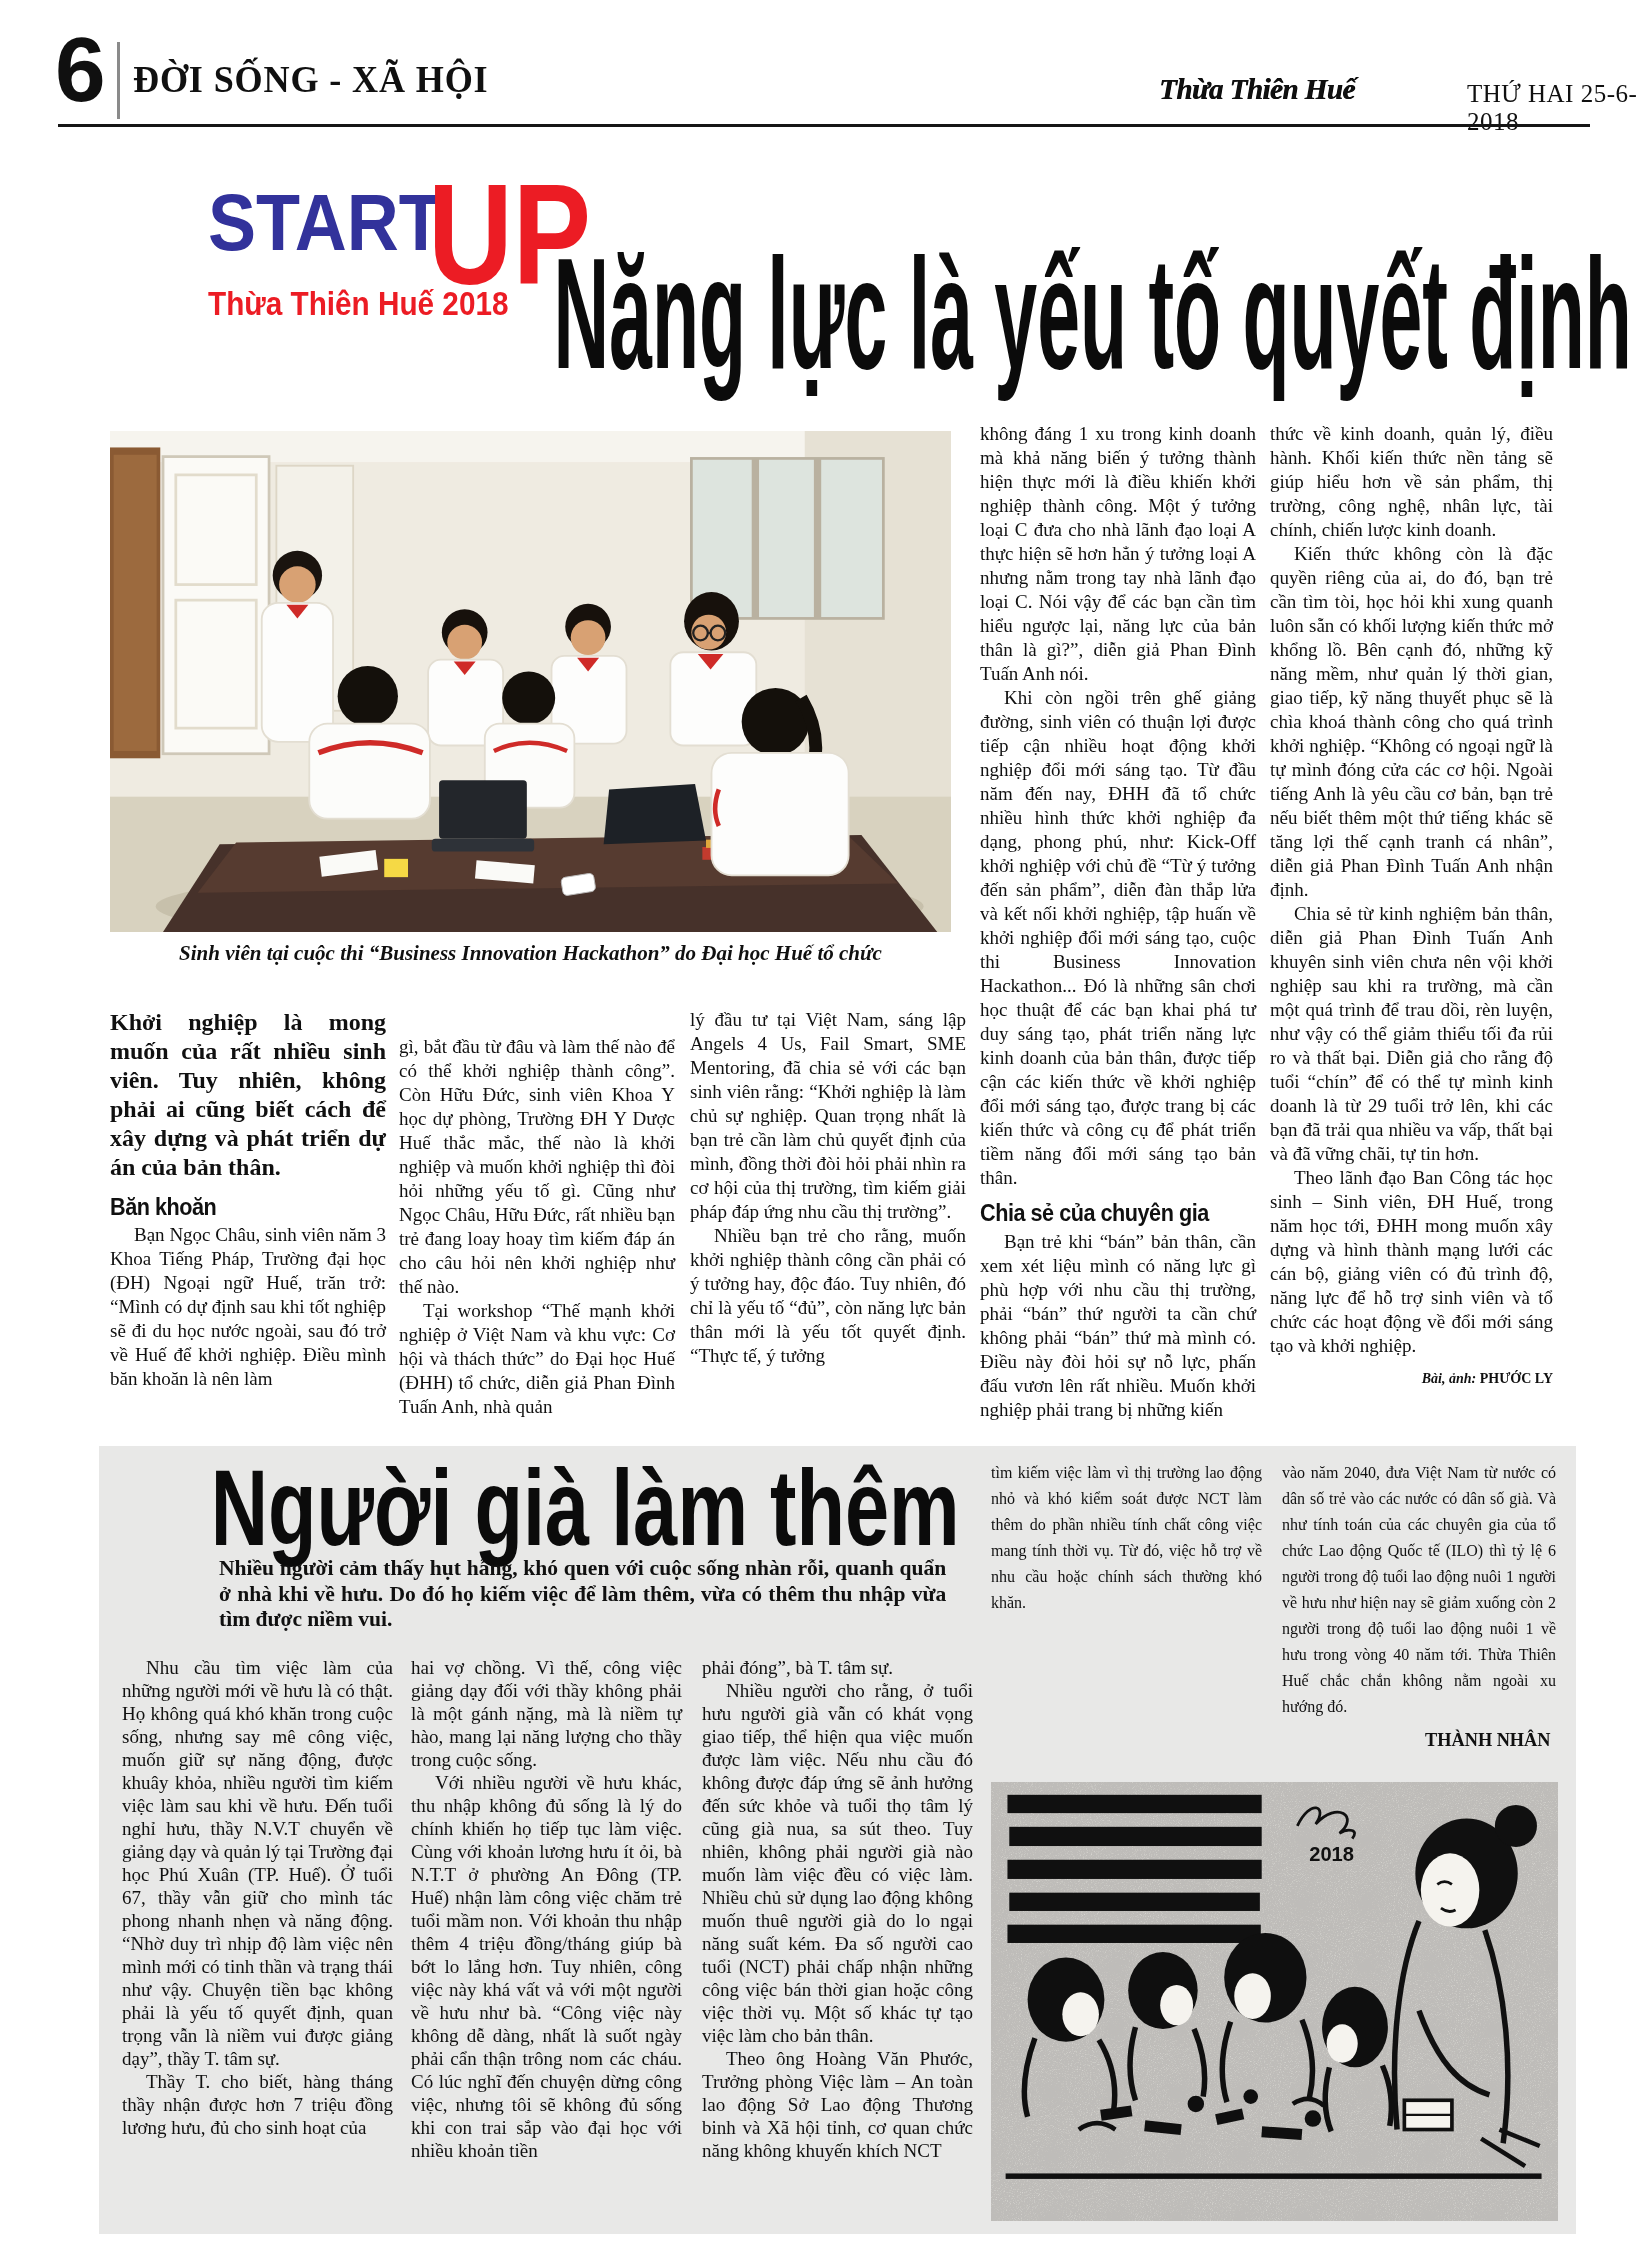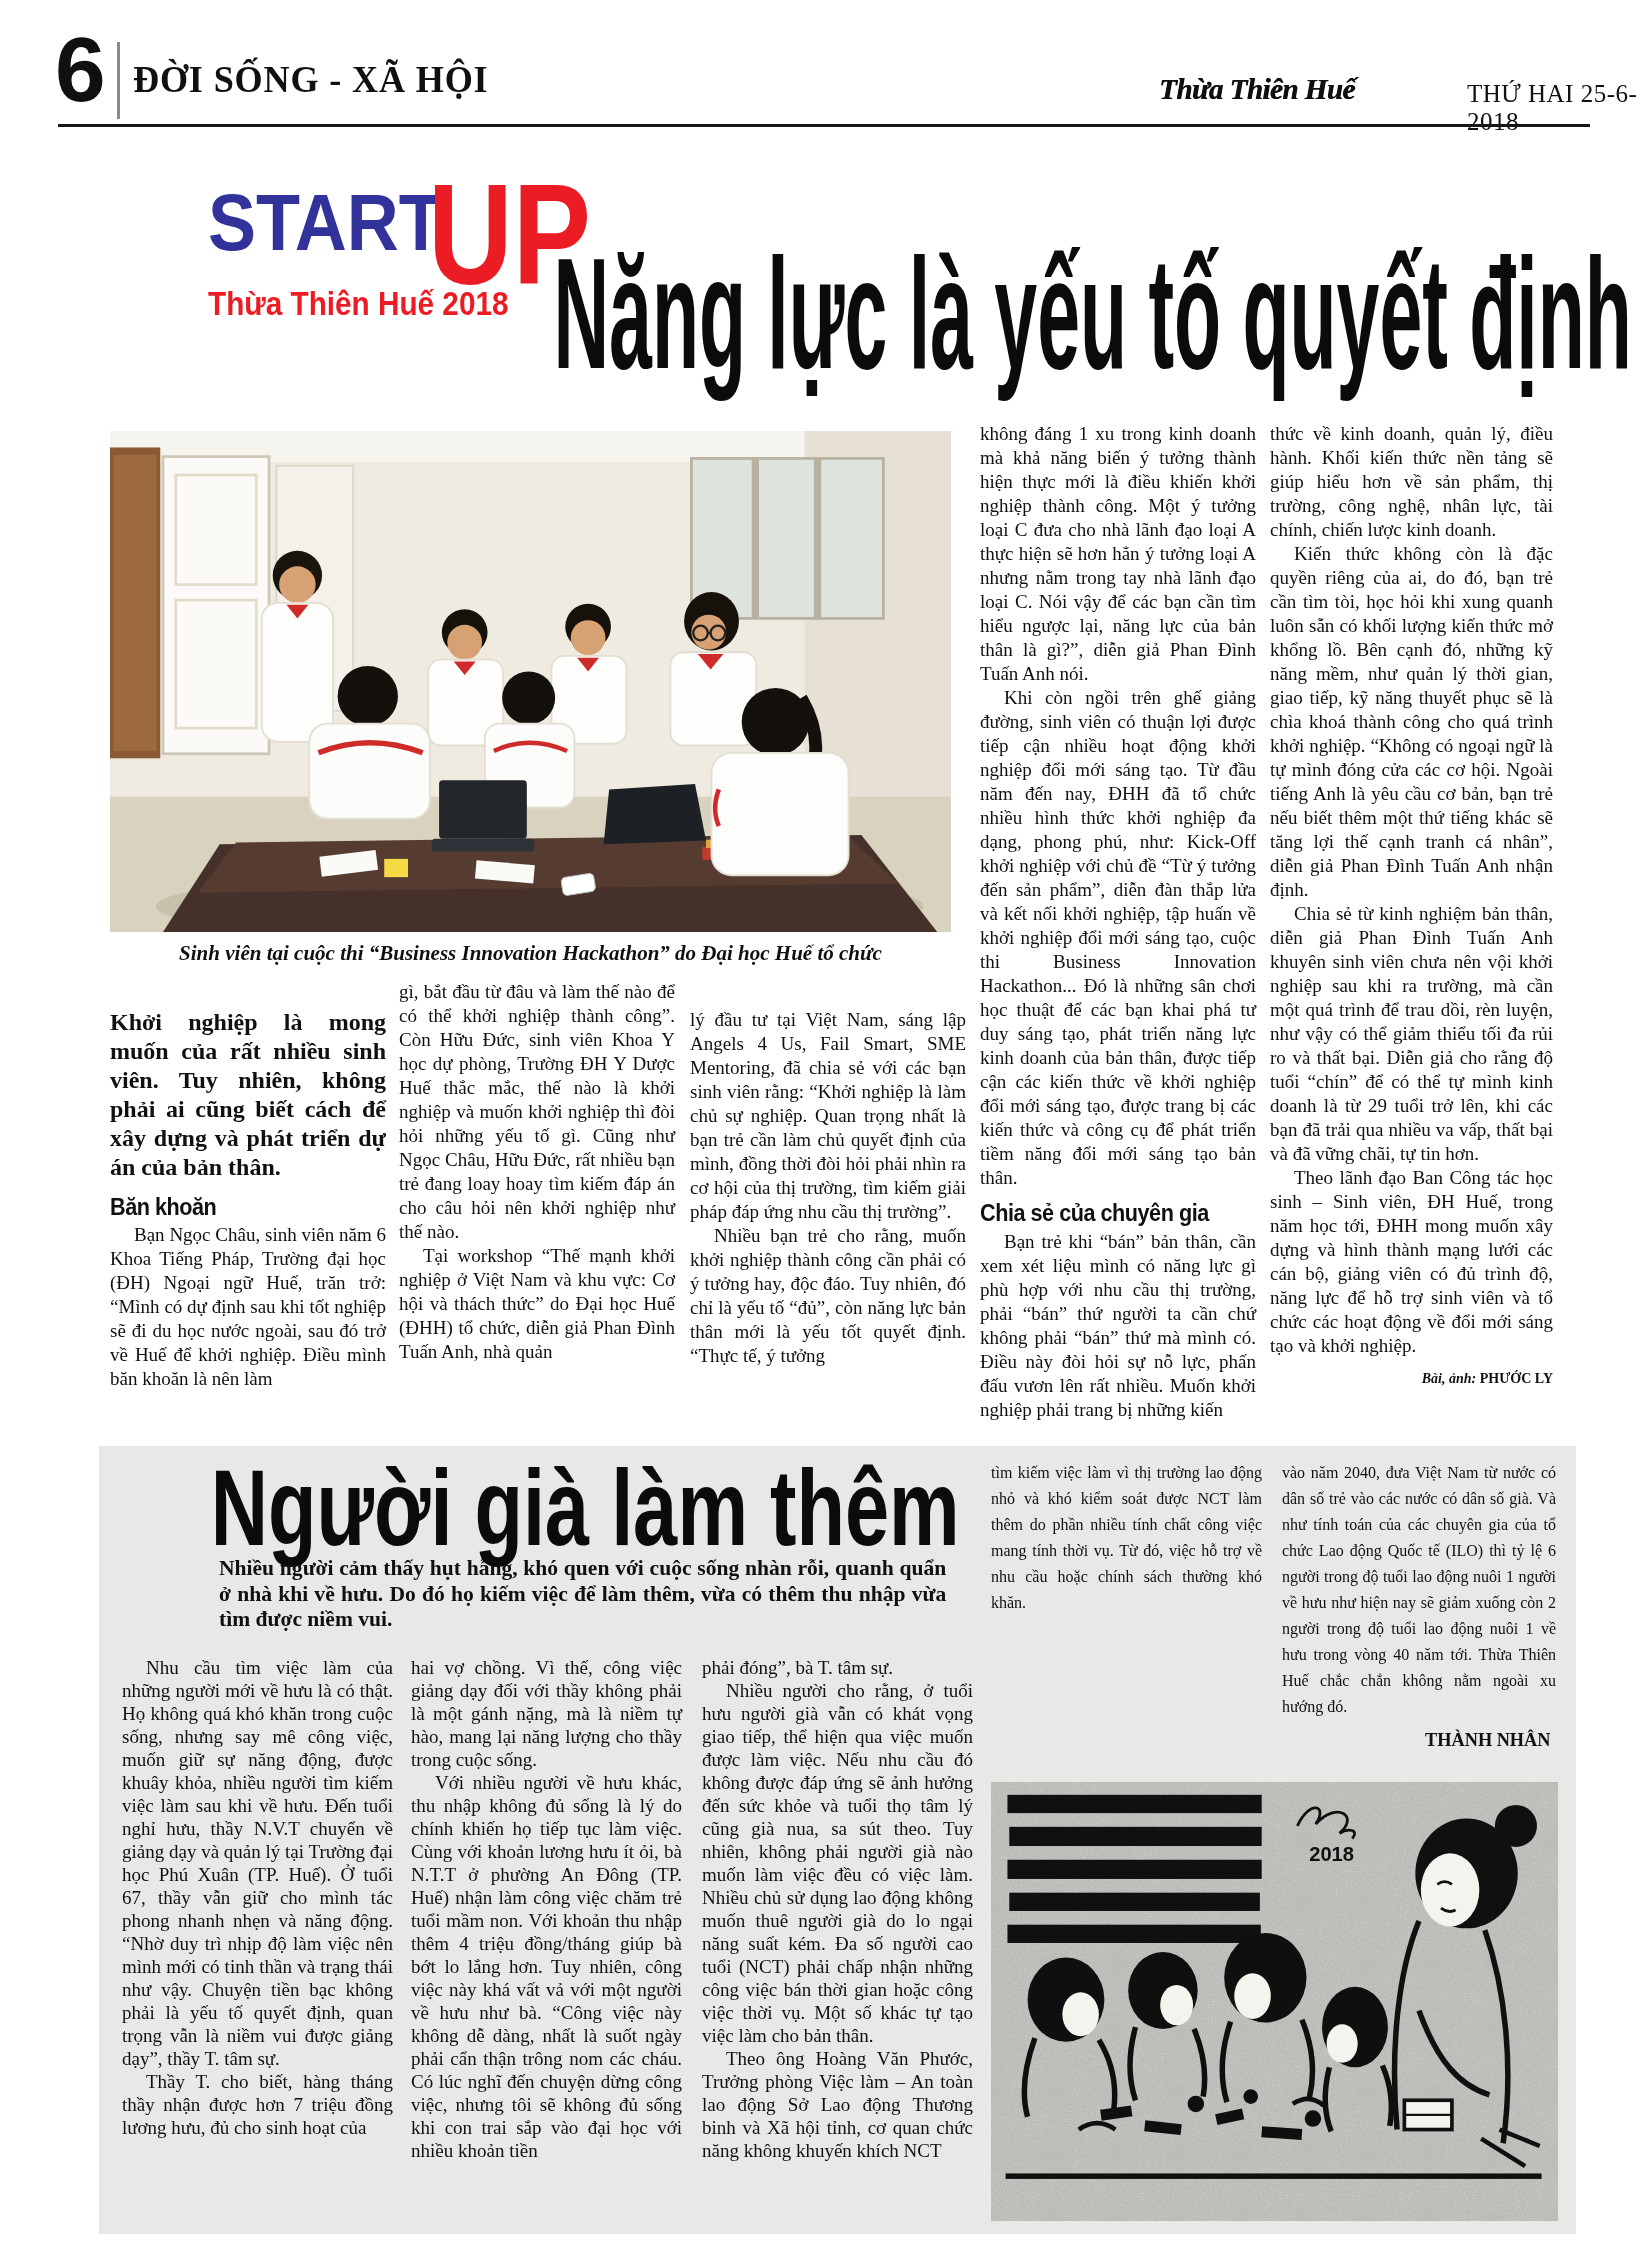--- a/index.html
+++ b/index.html
@@ -159,24 +159,24 @@
       <rect x="658" y="352" width="150" height="134" rx="22" fill="#fdfdfc" stroke="#e3ded2" stroke-width="2"></rect>
       <path d="M666,392 q-8,22 0,40" fill="none" stroke="#cf2b28" stroke-width="5"></path>
     </g>
   </svg>
   <div class="abs" id="photoCaption">Sinh viên tại cuộc thi “Business Innovation Hackathon” do Đại học Huế tổ chức</div>
 
   <div class="col a1" style="left:110px;top:1008px;width:276px">
     <div id="lead1">Khởi nghiệp là mong muốn của rất nhiều sinh viên. Tuy nhiên, không phải ai cũng biết cách để xây dựng và phát triển dự án của bản thân.</div>
     <div>
         <div class="subhead">Băn khoăn</div>
-        <p class="para">Bạn Ngọc Châu, sinh viên năm 6 Khoa Tiếng Pháp, Trường đại học (ĐH) Ngoại ngữ Huế, trăn trở: “Mình có dự định sau khi tốt nghiệp sẽ đi du học nước ngoài, sau đó trở về Huế để khởi nghiệp. Điều mình băn khoăn là nên làm</p>
-      </div>
-  </div>
-  <div class="col a1" style="left:399px;top:980px;width:276px">
+        <p class="para">Bạn Ngọc Châu, sinh viên năm 3 Khoa Tiếng Pháp, Trường đại học (ĐH) Ngoại ngữ Huế, trăn trở: “Mình có dự định sau khi tốt nghiệp sẽ đi du học nước ngoài, sau đó trở về Huế để khởi nghiệp. Điều mình băn khoăn là nên làm</p>
+      </div>
+  </div>
+  <div class="col a1" style="left:399px;top:1035px;width:276px">
     <div>
         <p class="para noind">gì, bắt đầu từ đâu và làm thế nào để có thể khởi nghiệp thành công”. Còn Hữu Đức, sinh viên Khoa Y học dự phòng, Trường ĐH Y Dược Huế thắc mắc, thế nào là khởi nghiệp và muốn khởi nghiệp thì đòi hỏi những yếu tố gì. Cũng như Ngọc Châu, Hữu Đức, rất nhiều bạn trẻ đang loay hoay tìm kiếm đáp án cho câu hỏi nên khởi nghiệp như thế nào.</p>
         <p class="para">Tại workshop “Thế mạnh khởi nghiệp ở Việt Nam và khu vực: Cơ hội và thách thức” do Đại học Huế (ĐHH) tổ chức, diễn giả Phan Đình Tuấn Anh, nhà quản</p>
       </div>
   </div>
   <div class="col a1" style="left:690px;top:1008px;width:276px">
     <div>
         <p class="para noind">lý đầu tư tại Việt Nam, sáng lập Angels 4 Us, Fail Smart, SME Mentoring, đã chia sẻ với các bạn sinh viên rằng: “Khởi nghiệp là làm chủ sự nghiệp. Quan trọng nhất là bạn trẻ cần làm chủ quyết định của mình, đồng thời đòi hỏi phải nhìn ra cơ hội của thị trường, tìm kiếm giải pháp đáp ứng nhu cầu thị trường”.</p>
         <p class="para">Nhiều bạn trẻ cho rằng, muốn khởi nghiệp thành công cần phải có ý tưởng hay, độc đáo. Tuy nhiên, đó chỉ là yếu tố “đủ”, còn năng lực bản thân mới là yếu tốt quyết định. “Thực tế, ý tưởng</p>
       </div>

